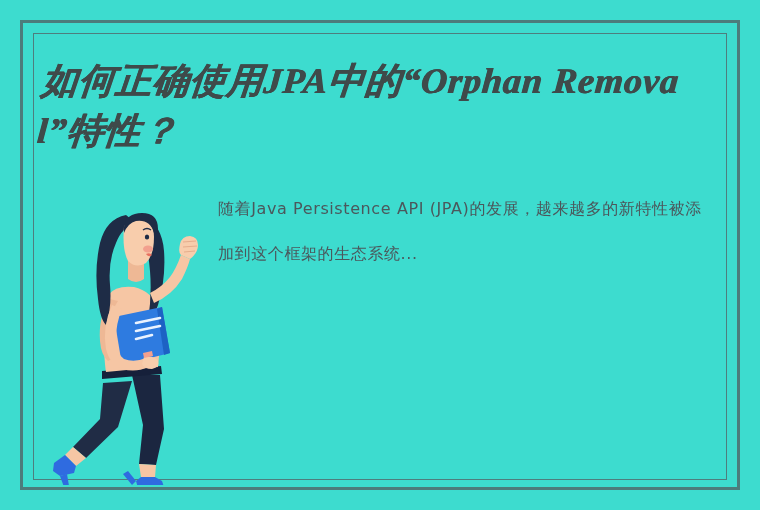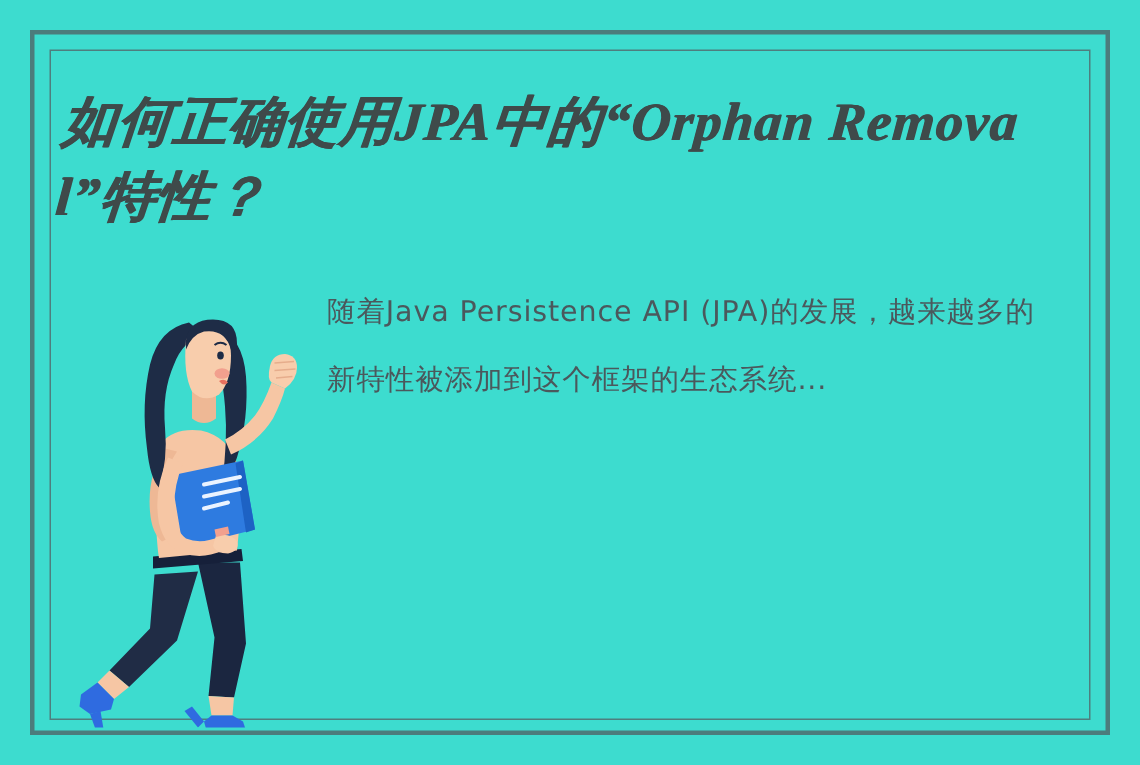--- a/index.html
+++ b/index.html
@@ -63,21 +63,21 @@
     transform-origin: left top;
   }
 
   
   #body-text {
     position: absolute;
     left: 218px;
     top: 186px;
     width: 486px;
     font-family: "DejaVu Sans", sans-serif;
-    font-size: 19px;
+    font-size: 16px;
     line-height: 45px;
     letter-spacing: 0.6px;
     color: #4B585C;
     word-break: break-all;
   }
 
   
   #illustration {
     position: absolute;
     left: 40px;

